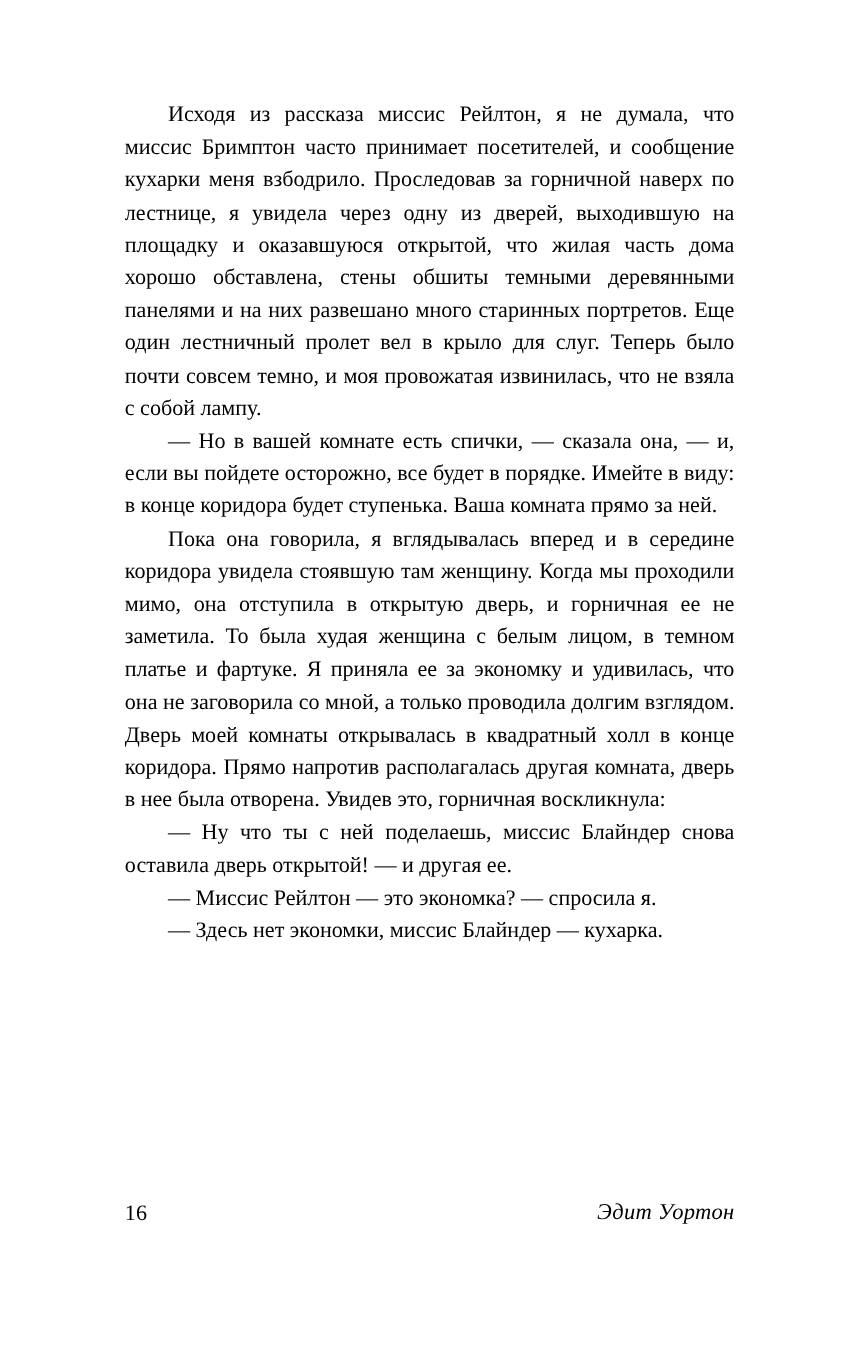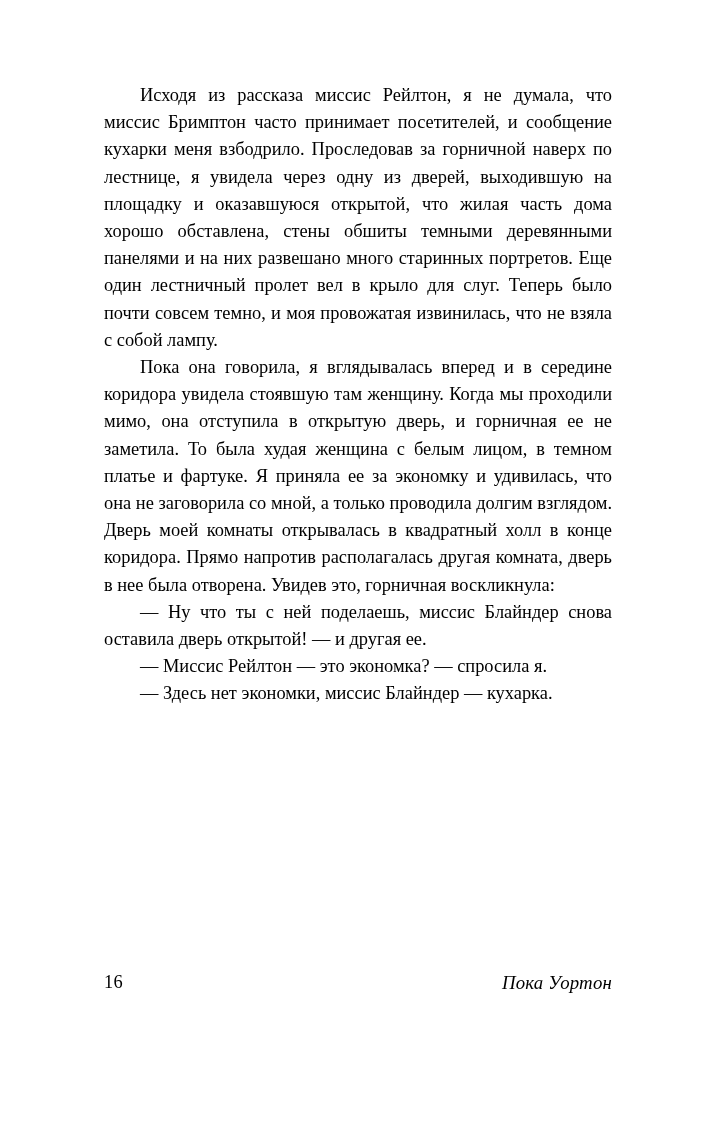--- a/index.html
+++ b/index.html
@@ -35,24 +35,24 @@
     hyphens: manual;
   }
   .para {
     margin: 0;
     text-indent: 36px;
     text-align: justify;
   }
   .footer {
     position: absolute;
     left: 104px;
-    top: 972px;
+    top: 1000px;
     width: 508px;
     display: flex;
-    align-items: flex-start;
+    align-items: center;
     justify-content: space-between;
     font-size: 18.4px;
   }
   .page-number {
     font-family: "Liberation Serif", "DejaVu Serif", serif;
     letter-spacing: 0.2px;
   }
   .author {
     font-style: italic;
     font-family: "Liberation Serif", "DejaVu Serif", serif;
@@ -60,24 +60,25 @@
     letter-spacing: 0.2px;
   }
 </style>
 </head>
 <body>
 
 <div class="page">
 
   <div class="text-block">
     <p class="para">Исходя из рассказа миссис Рейлтон, я не думала, что миссис Бримптон часто принимает посетителей, и сообщение кухарки меня взбодрило. Проследовав за горничной наверх по лестнице, я увидела через одну из дверей, выходившую на площадку и оказавшуюся открытой, что жилая часть дома хорошо обставлена, стены обшиты темными деревянными панелями и на них развешано много старинных портретов. Еще один лестничный пролет вел в крыло для слуг. Теперь было почти совсем темно, и моя провожатая извинилась, что не взяла с собой лампу.</p>
+    <p class="para">— Но в вашей комнате есть спички, — сказала она, — и, если вы пойдете осторожно, все будет в порядке. Имейте в виду: в конце коридора будет ступенька. Ваша комната прямо за ней.</p>
     <p class="para">Пока она говорила, я вглядывалась вперед и в середине коридора увидела стоявшую там женщину. Когда мы проходили мимо, она отступила в открытую дверь, и горничная ее не заметила. То была худая женщина с белым лицом, в темном платье и фартуке. Я приняла ее за экономку и удивилась, что она не заговорила со мной, а только проводила долгим взглядом. Дверь моей комнаты открывалась в квадратный холл в конце коридора. Прямо напротив располагалась другая комната, дверь в нее была отворена. Увидев это, горничная воскликнула:</p>
     <p class="para">— Ну что ты с ней поделаешь, миссис Блайндер снова оставила дверь открытой! — и другая ее.</p>
     <p class="para">— Миссис Рейлтон — это экономка? — спросила я.</p>
     <p class="para">— Здесь нет экономки, миссис Блайндер — кухарка.</p>
   </div>
 
   <div class="footer">
     <span class="page-number">16</span>
-    <span class="author">Пока Уортон</span>
+    <span class="author">Эдит Уортон</span>
   </div>
 
 </div>
 
 </body></html>

